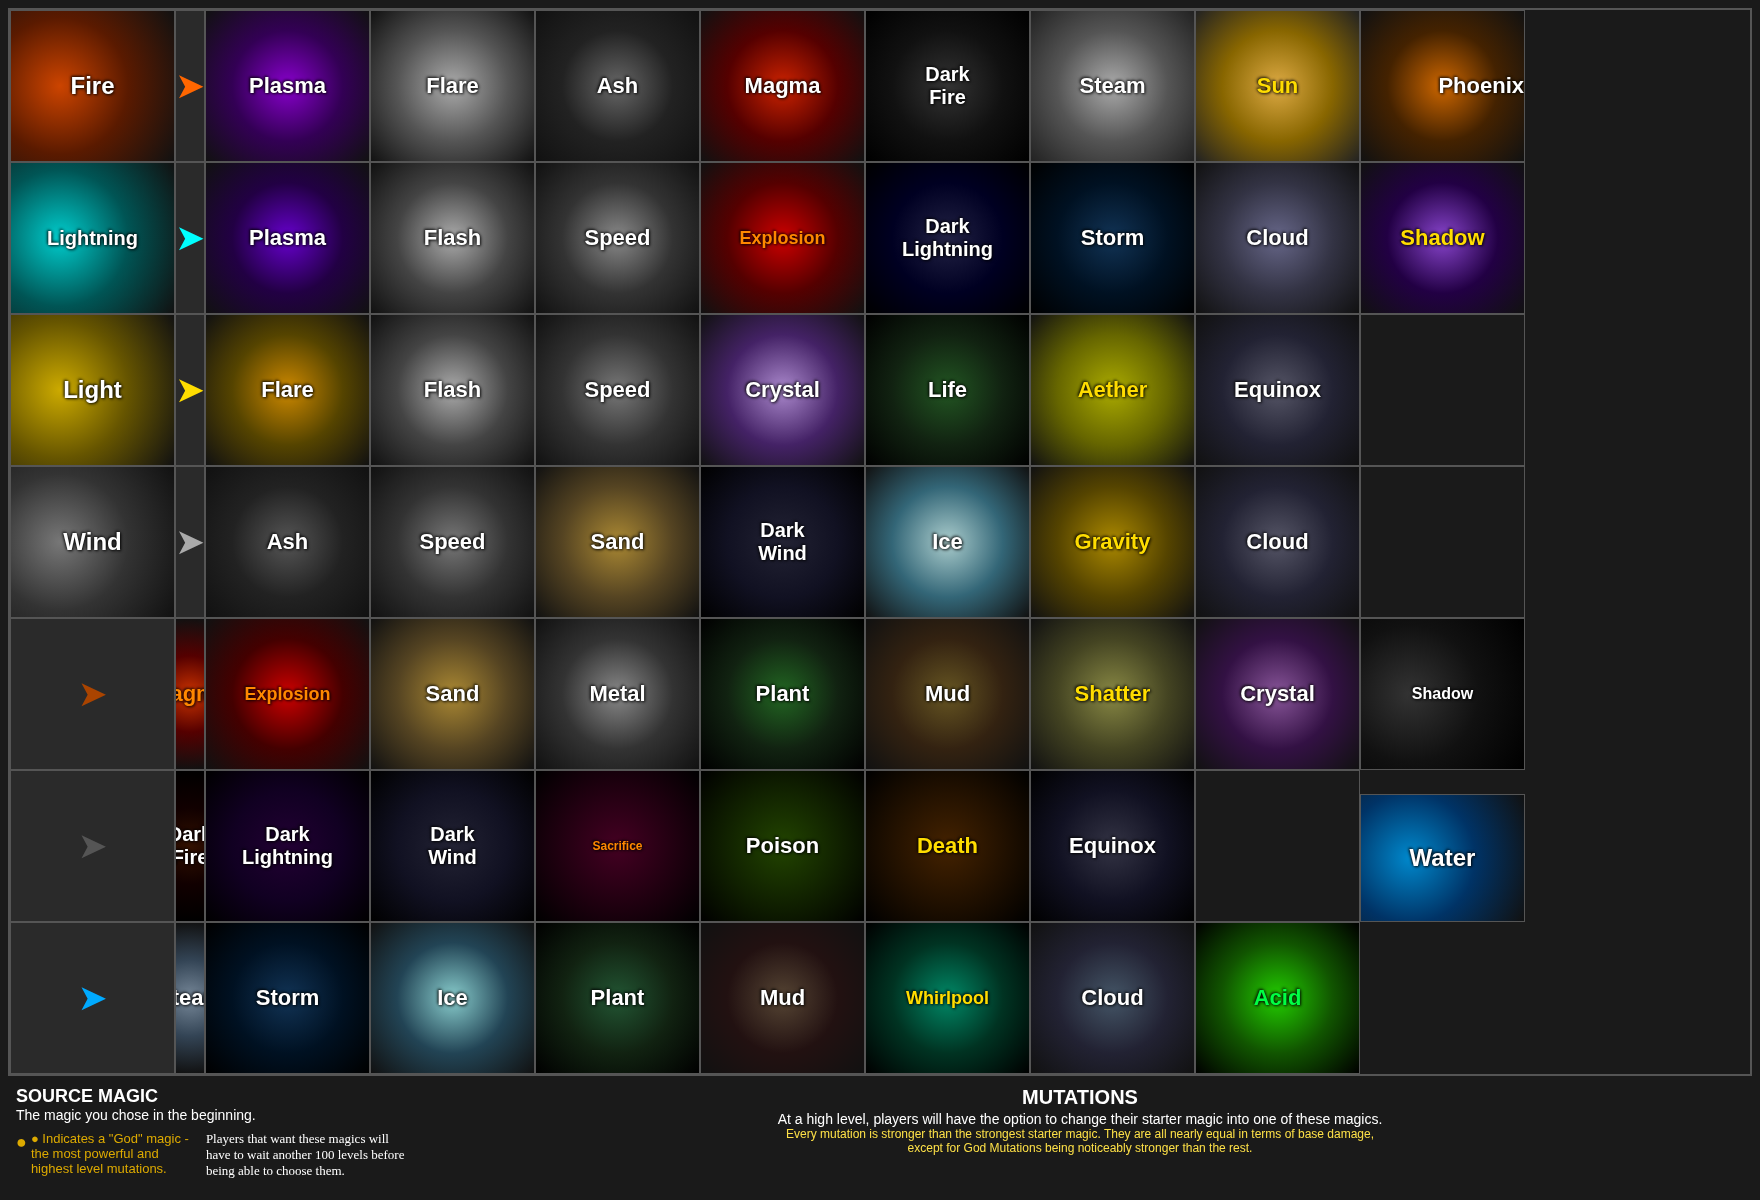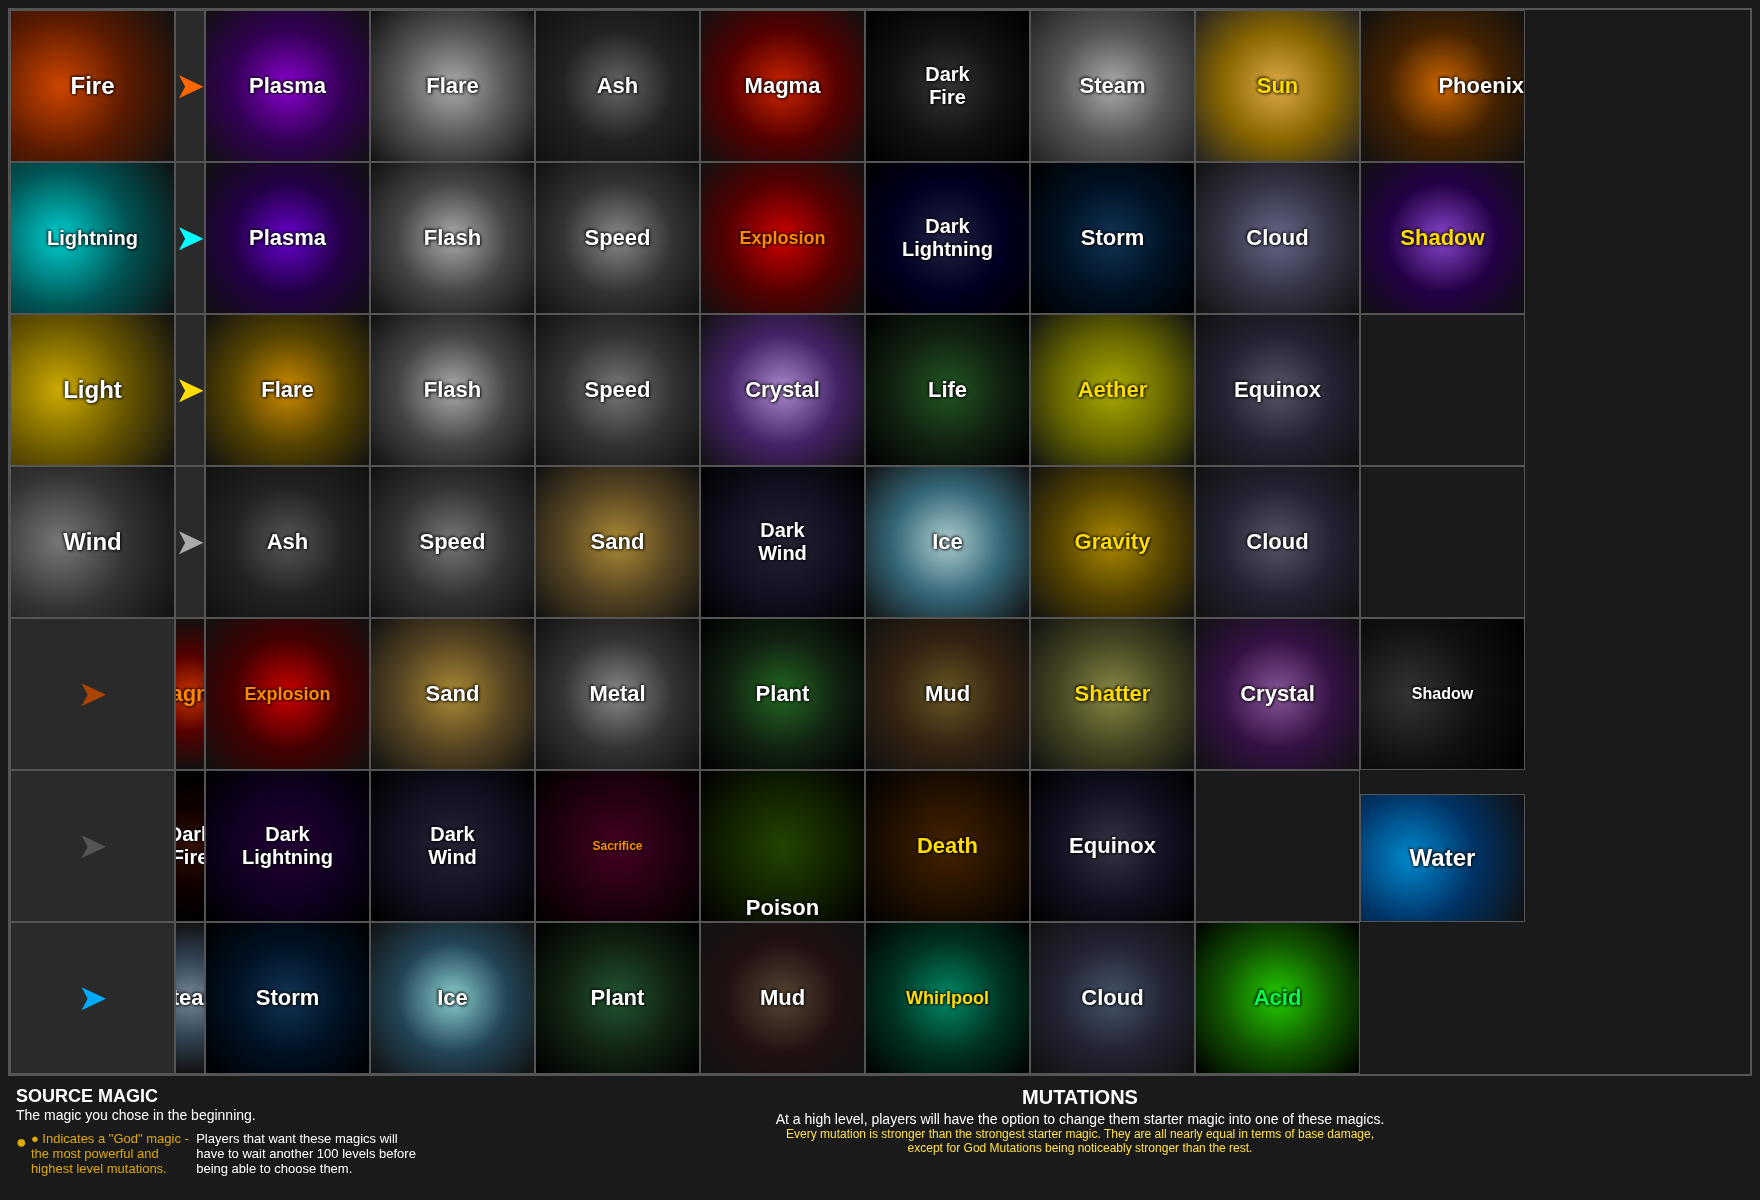--- a/index.html
+++ b/index.html
@@ -93,21 +93,21 @@
     .cell-sand-earth { background: radial-gradient(circle at 50% 50%, #aa8833, #554422, #111); }
     .cell-metal { background: radial-gradient(circle at 50% 50%, #888888, #333333, #111); }
     .cell-plant { background: radial-gradient(circle at 50% 50%, #226622, #112211, #000); }
     .cell-mud { background: radial-gradient(circle at 50% 50%, #665522, #332211, #111); }
     .cell-shatter { background: radial-gradient(circle at 50% 50%, #888844, #444422, #111); }
     .cell-crystal-earth { background: radial-gradient(circle at 50% 50%, #885599, #331144, #111); }
     .cell-dark-fire-shadow { background: radial-gradient(circle at 50% 50%, #331100, #110000, #000); }
     .cell-dark-lightning-shadow { background: radial-gradient(circle at 50% 50%, #220033, #110022, #000); }
     .cell-dark-wind-shadow { background: radial-gradient(circle at 50% 50%, #222233, #111122, #000); }
     .cell-sacrifice { background: radial-gradient(circle at 50% 50%, #440022, #220011, #000); }
-    .cell-poison { background: radial-gradient(circle at 50% 50%, #224400, #112200, #000); align-items: flex-end; }
+    .cell-poison { background: radial-gradient(circle at 50% 50%, #224400, #112200, #000); }
     .cell-death { background: radial-gradient(circle at 50% 50%, #442200, #221100, #000); }
     .cell-equinox-shadow { background: radial-gradient(circle at 50% 50%, #333344, #111122, #000); }
     .cell-steam-water { background: radial-gradient(circle at 50% 50%, #778899, #334455, #111); }
     .cell-storm-water { background: radial-gradient(circle at 50% 50%, #113355, #001122, #000); }
     .cell-ice-water { background: radial-gradient(circle at 50% 50%, #88cccc, #224455, #111); }
     .cell-plant-water { background: radial-gradient(circle at 50% 50%, #225533, #112211, #000); }
     .cell-mud-water { background: radial-gradient(circle at 50% 50%, #554433, #221111, #111); }
     .cell-whirlpool { background: radial-gradient(circle at 50% 50%, #008866, #003322, #000); }
     .cell-cloud-water { background: radial-gradient(circle at 50% 50%, #445566, #222233, #111); }
     .cell-acid { background: radial-gradient(circle at 50% 50%, #22cc00, #115500, #000); }
@@ -172,21 +172,21 @@
       line-height: 1.3;
     }
     .god-text {
       color: #ddaa00;
       font-size: 13px;
       font-family: Arial, sans-serif;
     }
     .god-text-white {
       color: white;
       font-size: 13px;
-      font-family: Liberation Sans, sans-serif;
+      font-family: Liberation Serif, serif;
     }
   </style>
 </head>
 <body>
 
 <div class="main-table" id="magic-table">
     <div class="cell source-fire">
       <span class="cell-text" style="font-size: 24px;">Fire</span>
     </div>
     <div class="arrow-cell">
@@ -394,17 +394,17 @@
     <div class="footer-title">SOURCE MAGIC</div>
     <div class="footer-subtitle">The magic you chose in the beginning.</div>
     <div class="footer-god-line" style="margin-top:8px;">
       <span class="gold-dot">●</span>
       <span class="god-text">● Indicates a "God" magic - the most powerful and highest level mutations.</span>
       <span class="god-text-white"> Players that want these magics will have to wait another 100 levels before being able to choose them.</span>
     </div>
   </div>
   <div class="footer-right">
     <div class="footer-mutations-title">MUTATIONS</div>
-    <div class="footer-mutations-sub">At a high level, players will have the option to change them starter magic into one of these magics.</div>
+    <div class="footer-mutations-sub">At a high level, players will have the option to change their starter magic into one of these magics.</div>
     <div class="footer-mutations-detail">Every mutation is stronger than the strongest starter magic. They are all nearly equal in terms of base damage,</div>
     <div class="footer-mutations-detail">except for God Mutations being noticeably stronger than the rest.</div>
   </div>
 </div>
 
 </body></html>

